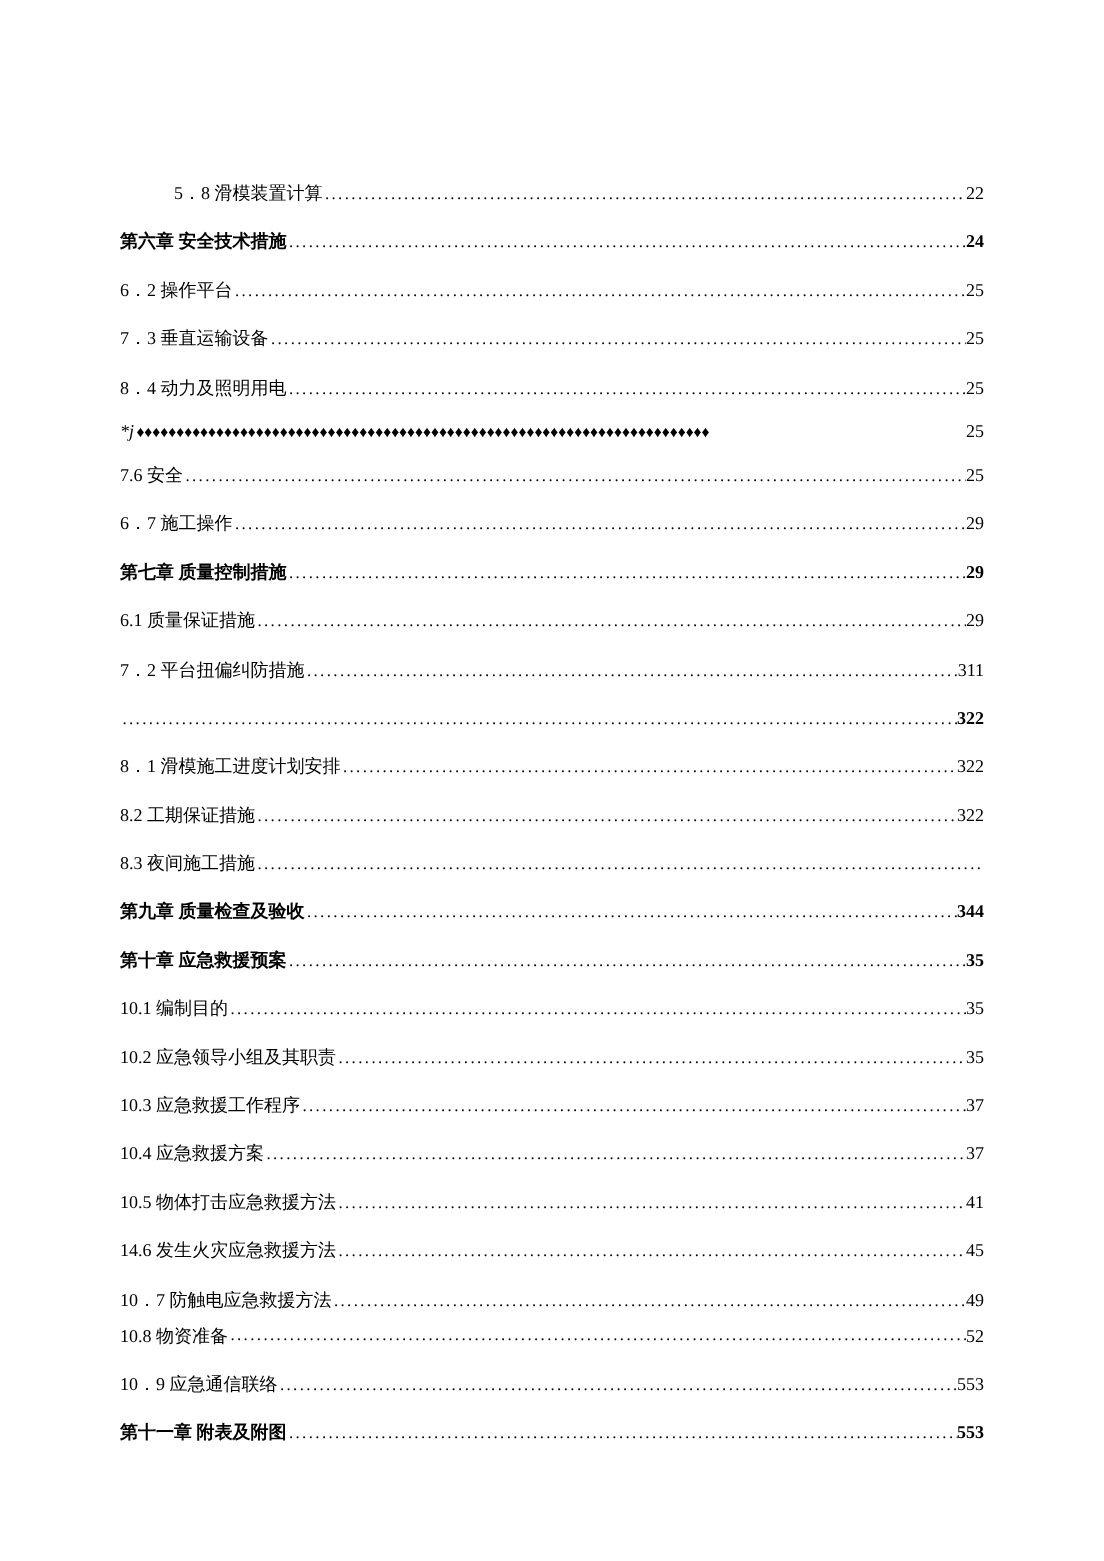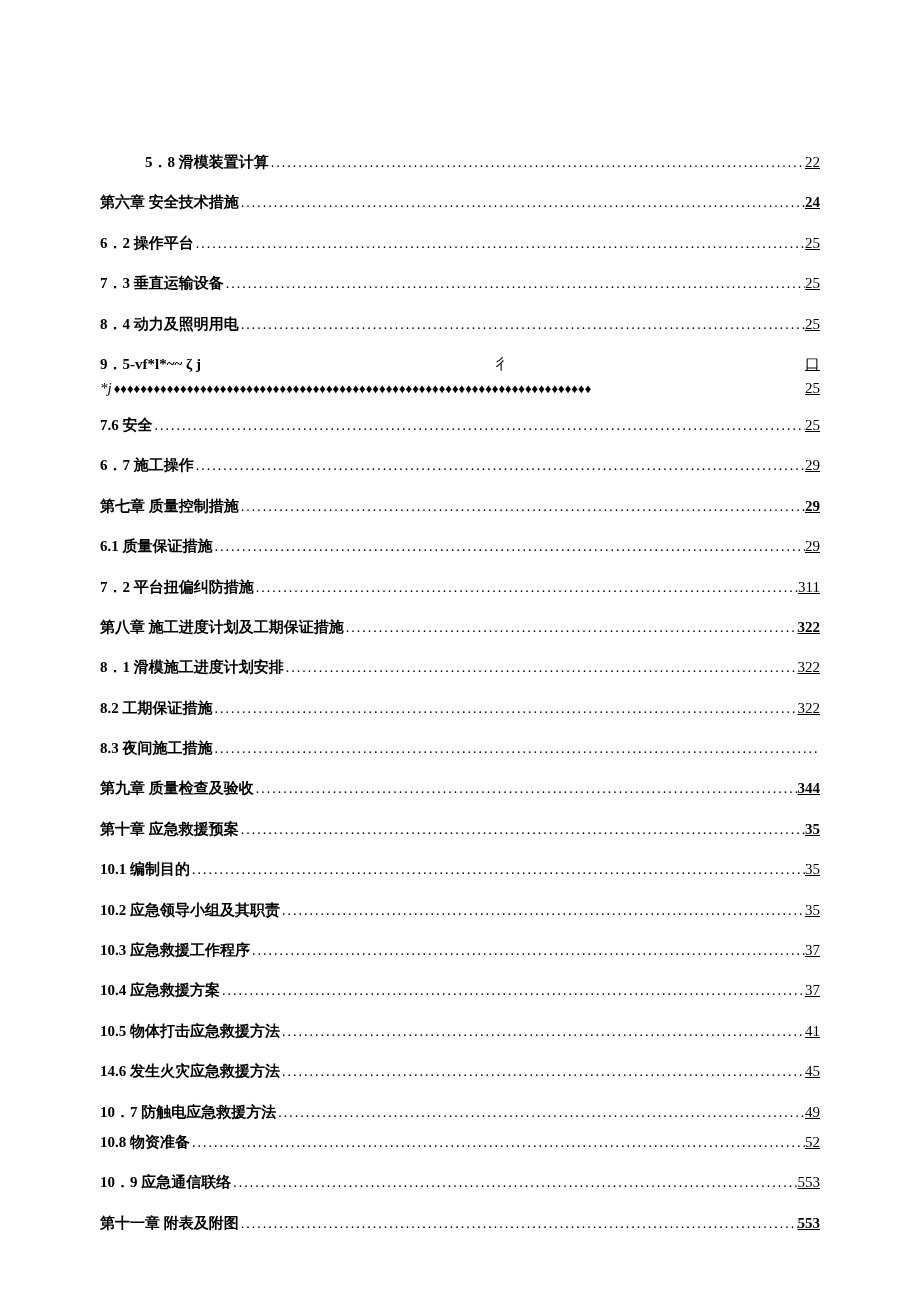--- a/index.html
+++ b/index.html
@@ -17,41 +17,39 @@
     }
     .toc-entry {
       display: flex;
       align-items: baseline;
       margin-bottom: 16px;
       line-height: 1.6;
     }
     .toc-label {
       white-space: nowrap;
       flex-shrink: 0;
-      font-weight: bold;
     }
     .toc-dots {
       flex: 1;
       overflow: hidden;
       white-space: nowrap;
       letter-spacing: 2px;
       font-size: 14px;
       padding: 0 2px;
     }
     .toc-diamonds {
       flex: 1;
       overflow: hidden;
       white-space: nowrap;
       font-size: 13px;
       padding: 0 2px;
     }
     .toc-page {
       white-space: nowrap;
       flex-shrink: 0;
-      text-decoration: underline;
     }
     .bold {
       font-weight: bold;
     }
     .indent {
       padding-left: 45px;
     }
     .middle-text {
       white-space: nowrap;
       flex-shrink: 0;
@@ -92,27 +90,20 @@
     <div class="toc-entry">
       <span class="toc-label">7．3 垂直运输设备</span>
       <span class="toc-dots">........................................................................................................................................................................</span>
       <span class="toc-page">25</span>
     </div>
     <div class="toc-entry">
       <span class="toc-label">8．4 动力及照明用电</span>
       <span class="toc-dots">........................................................................................................................................................................</span>
       <span class="toc-page">25</span>
     </div>
-    <div class="toc-entry entry-9-5">
-      <span class="toc-label">9．5-vf*l*~~ ζ j</span>
-      <span style="flex: 1 1 0%;"></span>
-      <span class="middle-text">彳</span>
-      <span style="flex: 1 1 0%;"></span>
-      <span class="toc-page">口</span>
-    </div>
     <div class="entry-9-5-line2">
       <span class="prefix-9-5">*j</span>
       <span class="toc-diamonds">♦♦♦♦♦♦♦♦♦♦♦♦♦♦♦♦♦♦♦♦♦♦♦♦♦♦♦♦♦♦♦♦♦♦♦♦♦♦♦♦♦♦♦♦♦♦♦♦♦♦♦♦♦♦♦♦♦♦♦♦♦♦♦♦♦♦♦♦♦♦♦♦</span>
       <span class="toc-page">25</span>
     </div>
     <div class="toc-entry">
       <span class="toc-label">7.6 安全</span>
       <span class="toc-dots">........................................................................................................................................................................</span>
       <span class="toc-page">25</span>
     </div>
@@ -130,21 +121,20 @@
       <span class="toc-label">6.1  质量保证措施</span>
       <span class="toc-dots">........................................................................................................................................................................</span>
       <span class="toc-page">29</span>
     </div>
     <div class="toc-entry">
       <span class="toc-label">7．2 平台扭偏纠防措施</span>
       <span class="toc-dots">........................................................................................................................................................................</span>
       <span class="toc-page">311</span>
     </div>
     <div class="toc-entry">
-      <span class="toc-label bold">第八章 施工进度计划及工期保证措施</span>
       <span class="toc-dots">........................................................................................................................................................................</span>
       <span class="toc-page bold">322</span>
     </div>
     <div class="toc-entry">
       <span class="toc-label">8．1 滑模施工进度计划安排</span>
       <span class="toc-dots">........................................................................................................................................................................</span>
       <span class="toc-page">322</span>
     </div>
     <div class="toc-entry">
       <span class="toc-label">8.2 工期保证措施</span>
@@ -193,21 +183,21 @@
     <div class="toc-entry">
       <span class="toc-label">14.6 发生火灾应急救援方法 </span>
       <span class="toc-dots">........................................................................................................................................................................</span>
       <span class="toc-page"> 45</span>
     </div>
     <div class="toc-entry">
       <span class="toc-label">10．7 防触电应急救援方法 </span>
       <span class="toc-dots">........................................................................................................................................................................</span>
       <span class="toc-page"> 49</span>
     </div>
-    <div class="toc-entry" style="margin-top: -10px;">
+    <div class="toc-entry" style="margin-top: -10px; align-items: center;">
       <span class="toc-label">10.8 物资准备</span>
       <span class="toc-dots">........................................................................................................................................................................</span>
       <span class="toc-page">52</span>
     </div>
     <div class="toc-entry">
       <span class="toc-label">10．9 应急通信联络</span>
       <span class="toc-dots">........................................................................................................................................................................</span>
       <span class="toc-page">553</span>
     </div>
     <div class="toc-entry">

